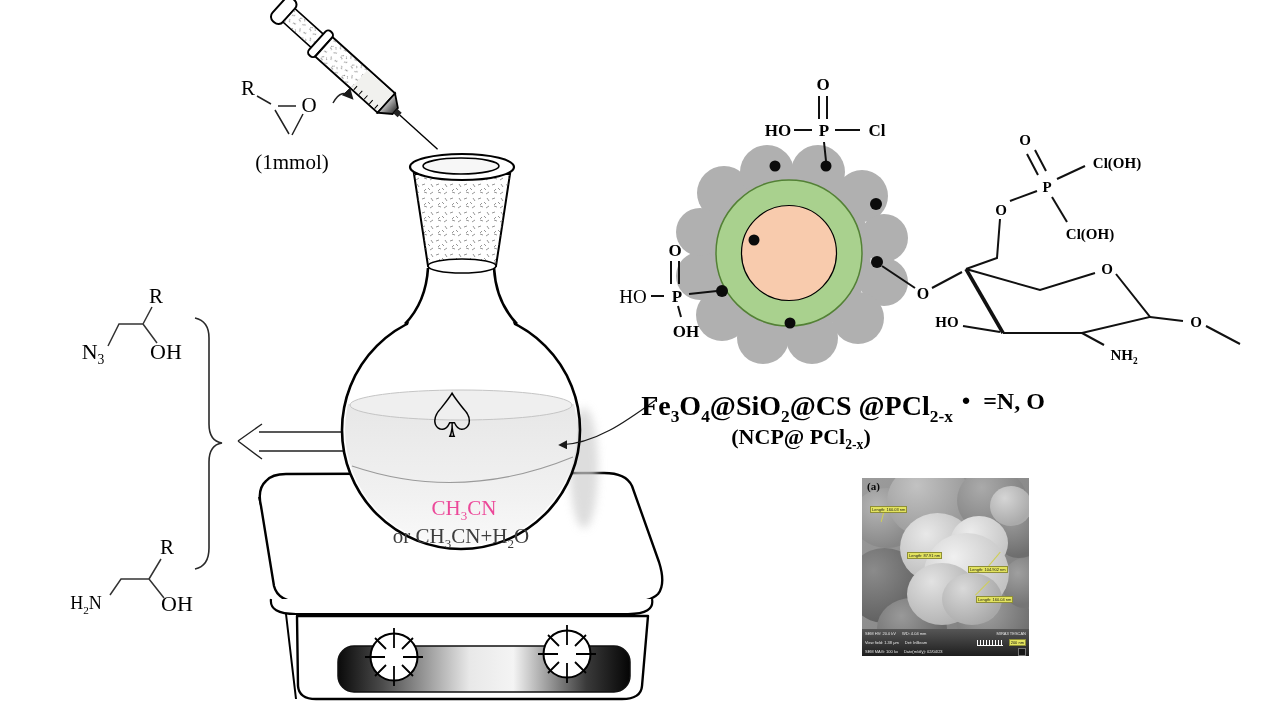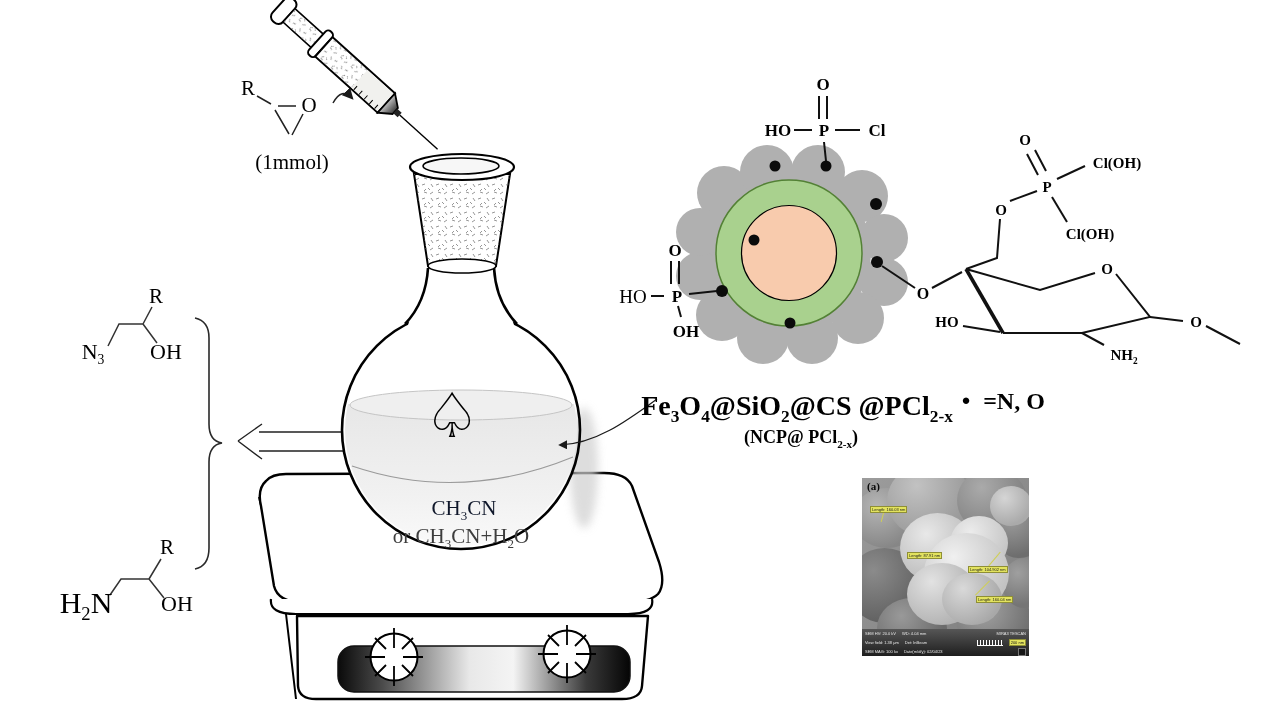--- a/index.html
+++ b/index.html
@@ -195,30 +195,30 @@
 </svg>
 
 <div class="lbl" style="left:248px;top:88px;font-size:21px">R</div>
 <div class="lbl" style="left:309px;top:105px;font-size:21px">O</div>
 <div class="lbl" style="left:292px;top:162px;font-size:21px">(1mmol)</div>
 
 <div class="lbl" style="left:93px;top:352px;font-size:22px"><span>N</span><sub>3</sub></div>
 <div class="lbl" style="left:156px;top:296px;font-size:21px">R</div>
 <div class="lbl" style="left:166px;top:352px;font-size:22px">OH</div>
 
-<div class="lbl" style="left:86px;top:603px;font-size:30px"><span>H</span><sub>2</sub><span>N</span></div>
+<div class="lbl" style="left:86px;top:603px;font-size:18px"><span>H</span><sub>2</sub><span>N</span></div>
 <div class="lbl" style="left:167px;top:547px;font-size:21px">R</div>
 <div class="lbl" style="left:177px;top:604px;font-size:22px">OH</div>
 
 <div class="lbl" style="left:452px;top:416px;font-size:62px;font-family:'DejaVu Sans',sans-serif">♤</div>
-<div class="lbl" style="left:464px;top:508px;font-size:21px;color:#0f172a"><span>CH</span><sub>3</sub><span>CN</span></div>
+<div class="lbl" style="left:464px;top:508px;font-size:21px;color:#ec4899"><span>CH</span><sub>3</sub><span>CN</span></div>
 <div class="lbl" style="left:461px;top:536px;font-size:21px;color:#3d3d3d"><span>or CH</span><sub>3</sub><span>CN+H</span><sub>2</sub><span>O</span></div>
 
 <div class="lbl b" style="left:797px;top:406px;font-size:28px"><span>Fe</span><sub>3</sub><span>O</span><sub>4</sub><span>@SiO</span><sub>2</sub><span>@CS @PCl</span><sub>2-x</sub></div>
-<div class="lbl b" style="left:801px;top:437px;font-size:18px"><span>(NCP@ PCl</span><sub>2-x</sub><span>)</span></div>
+<div class="lbl b" style="left:801px;top:437px;font-size:22px"><span>(NCP@ PCl</span><sub>2-x</sub><span>)</span></div>
 <div class="lbl b" style="left:966px;top:400px;font-size:15px">●</div>
 <div class="lbl b" style="left:1014px;top:401px;font-size:24px">=N, O</div>
 
 <div class="lbl b" style="left:823px;top:84px;font-size:17px">O</div>
 <div class="lbl b" style="left:778px;top:130px;font-size:17px">HO</div>
 <div class="lbl b" style="left:824px;top:130px;font-size:17px">P</div>
 <div class="lbl b" style="left:877px;top:130px;font-size:17px">Cl</div>
 
 <div class="lbl b" style="left:675px;top:250px;font-size:17px">O</div>
 <div class="lbl" style="left:633px;top:296px;font-size:19px">HO</div>

